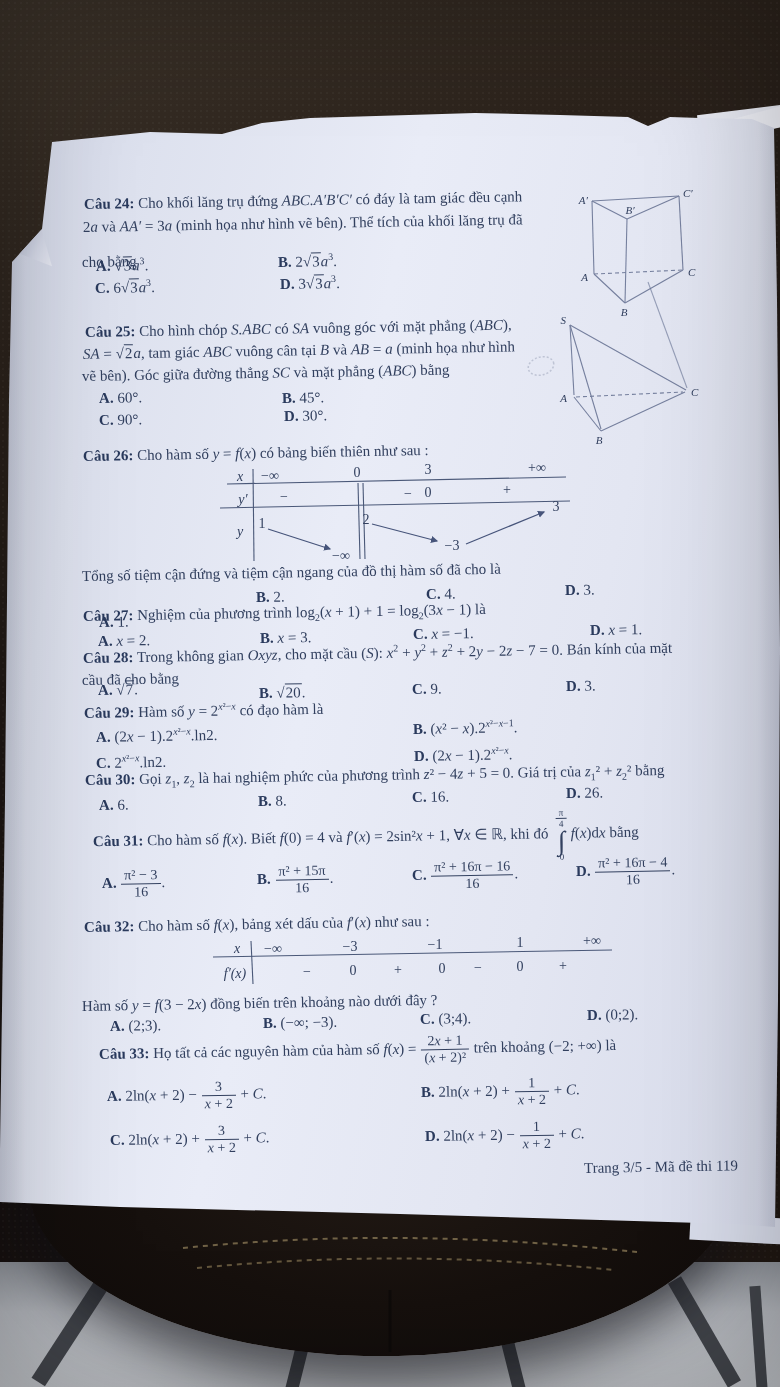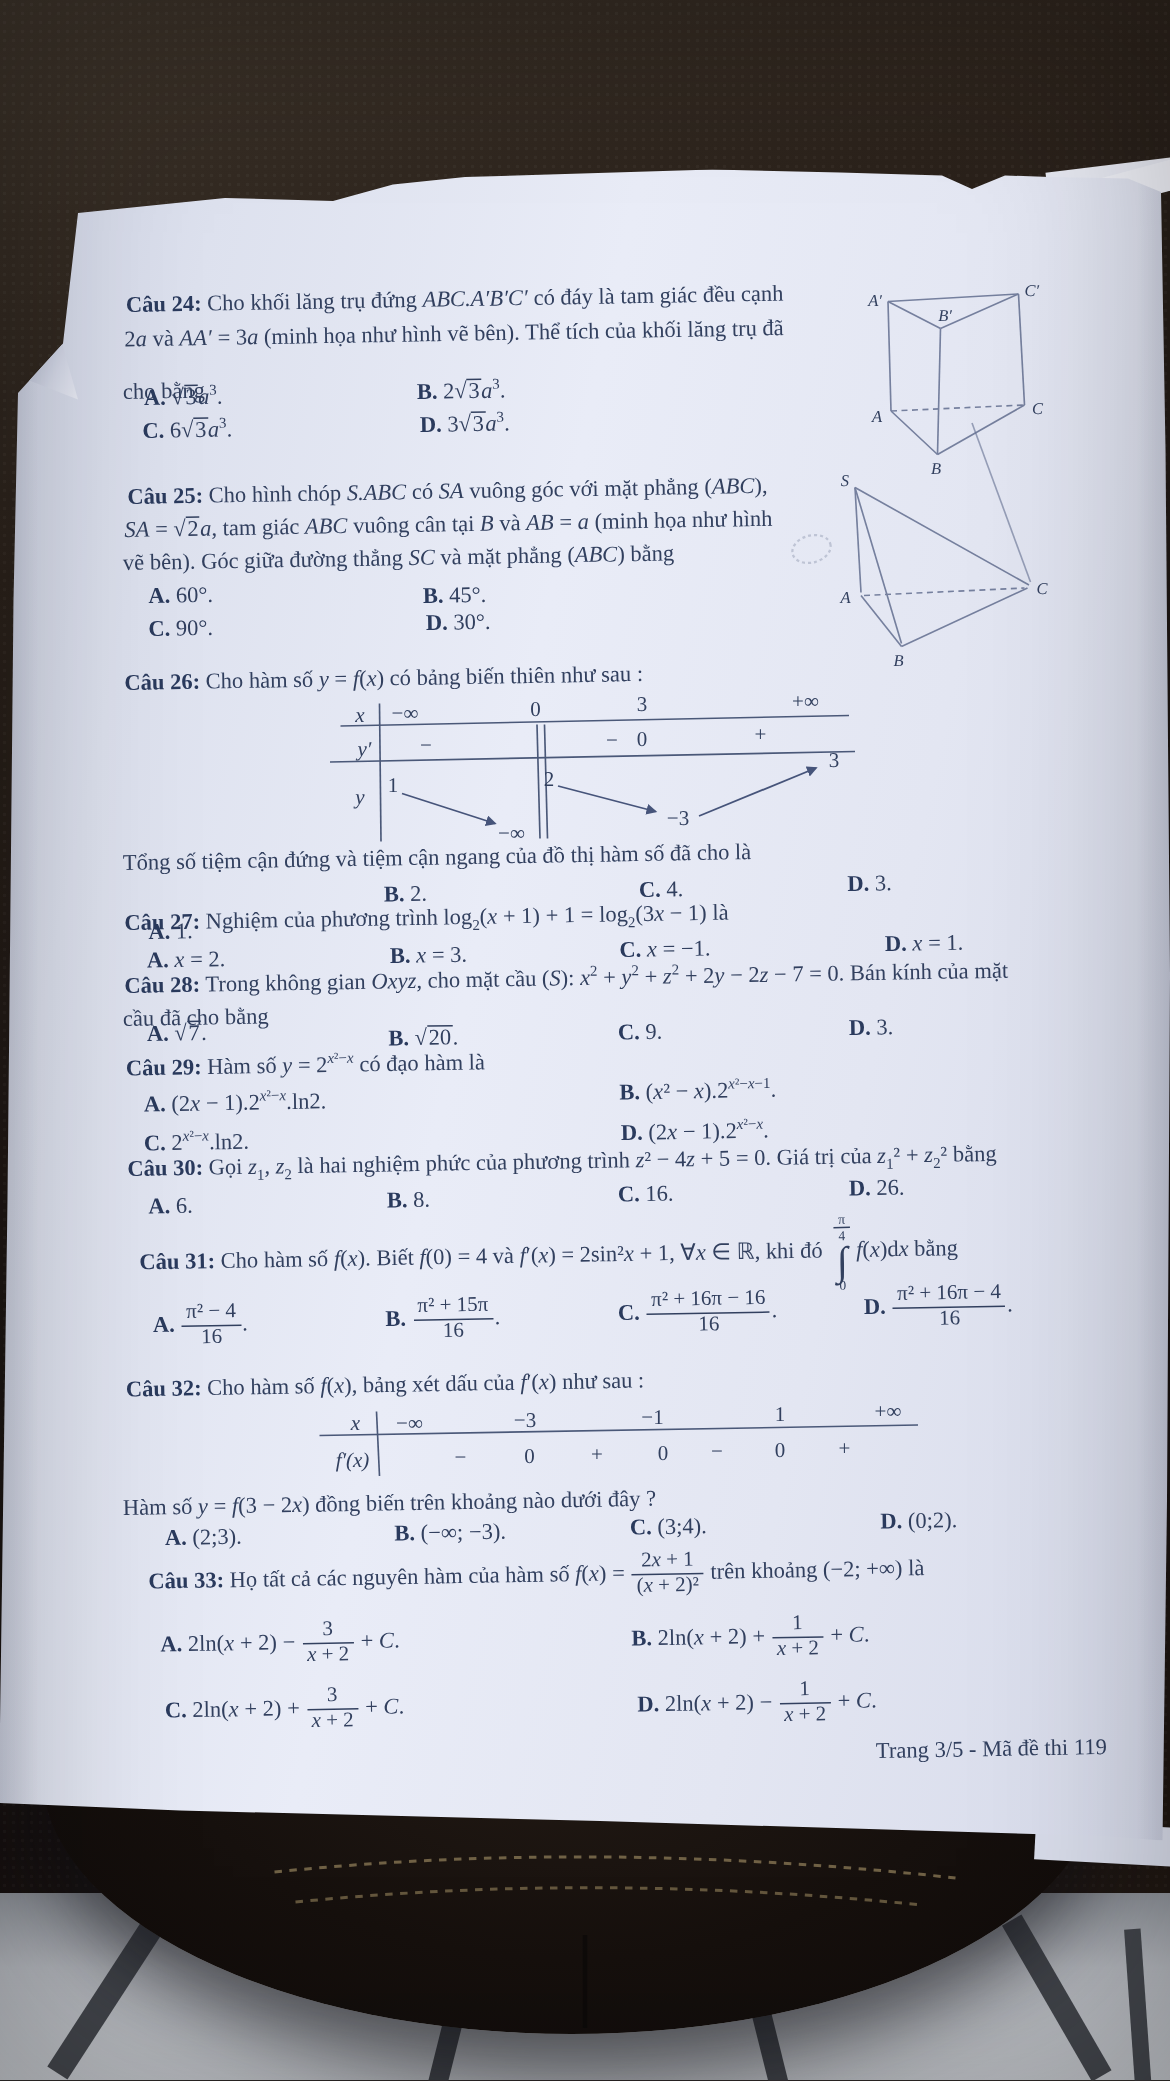--- a/index.html
+++ b/index.html
@@ -124,21 +124,21 @@
     <div class="ln" style="left:99px;top:795px"><b>A.</b> 6.</div>
     <div class="ln" style="left:258px;top:791px"><b>B.</b> 8.</div>
     <div class="ln" style="left:412px;top:787px"><b>C.</b> 16.</div>
     <div class="ln" style="left:566px;top:783px"><b>D.</b> 26.</div>
 
     <div class="ln" style="left:93px;top:816px"><b>Câu 31:</b> Cho hàm số <i>f</i>(<i>x</i>). Biết <i>f</i>(0) = 4 và <i>f</i>′(<i>x</i>) = 2sin²<i>x</i> + 1, ∀<i>x</i> ∈ ℝ, khi đó <span class="intg">
           <span class="il"><span class="fr"><span class="nu">π</span><span class="de">4</span></span></span>
           <span class="is">∫</span>
           <span class="ib">0</span>
         </span><i>f</i>(<i>x</i>)d<i>x</i> bằng</div>
-    <div class="ln" style="left:102px;top:868px"><b>A.</b> <span class="fr"><span class="nu">π² − 4</span><span class="de">16</span></span>.</div>
+    <div class="ln" style="left:102px;top:868px"><b>A.</b> <span class="fr"><span class="nu">π² − 3</span><span class="de">16</span></span>.</div>
     <div class="ln" style="left:257px;top:864px"><b>B.</b> <span class="fr"><span class="nu">π² + 15π</span><span class="de">16</span></span>.</div>
     <div class="ln" style="left:412px;top:860px"><b>C.</b> <span class="fr"><span class="nu">π² + 16π − 16</span><span class="de">16</span></span>.</div>
     <div class="ln" style="left:576px;top:856px"><b>D.</b> <span class="fr"><span class="nu">π² + 16π − 4</span><span class="de">16</span></span>.</div>
 
     <div class="ln" style="left:84px;top:917px"><b>Câu 32:</b> Cho hàm số <i>f</i>(<i>x</i>), bảng xét dấu của <i>f</i>′(<i>x</i>) như sau :</div>
     <div class="ln" style="left:82px;top:996px">Hàm số <i>y</i> = <i>f</i>(3 − 2<i>x</i>) đồng biến trên khoảng nào dưới đây ?</div>
     <div class="ln" style="left:110px;top:1016px"><b>A.</b> (2;3).</div>
     <div class="ln" style="left:263px;top:1013px"><b>B.</b> (−∞; −3).</div>
     <div class="ln" style="left:420px;top:1009px"><b>C.</b> (3;4).</div>
     <div class="ln" style="left:587px;top:1005px"><b>D.</b> (0;2).</div>

